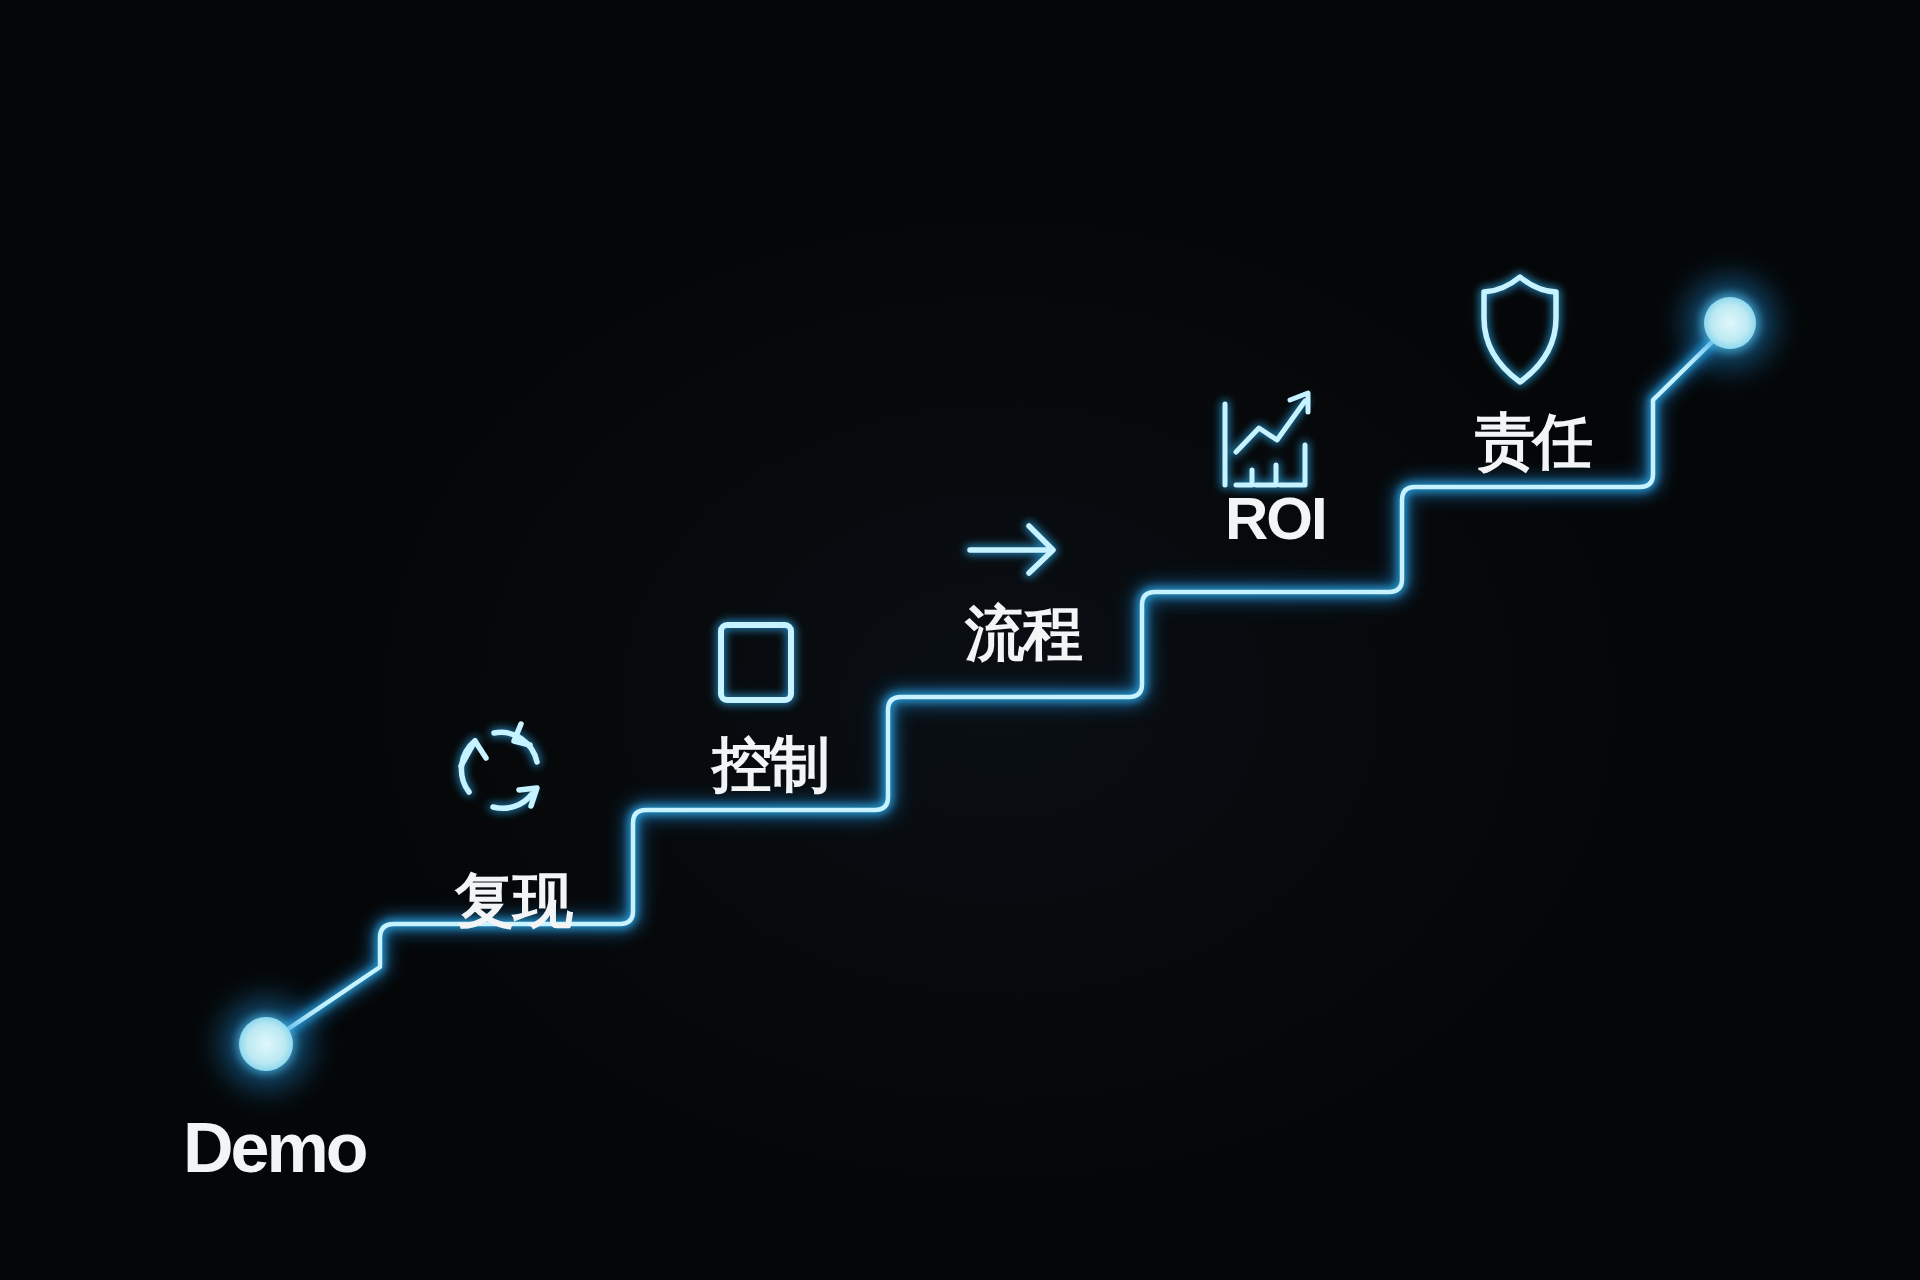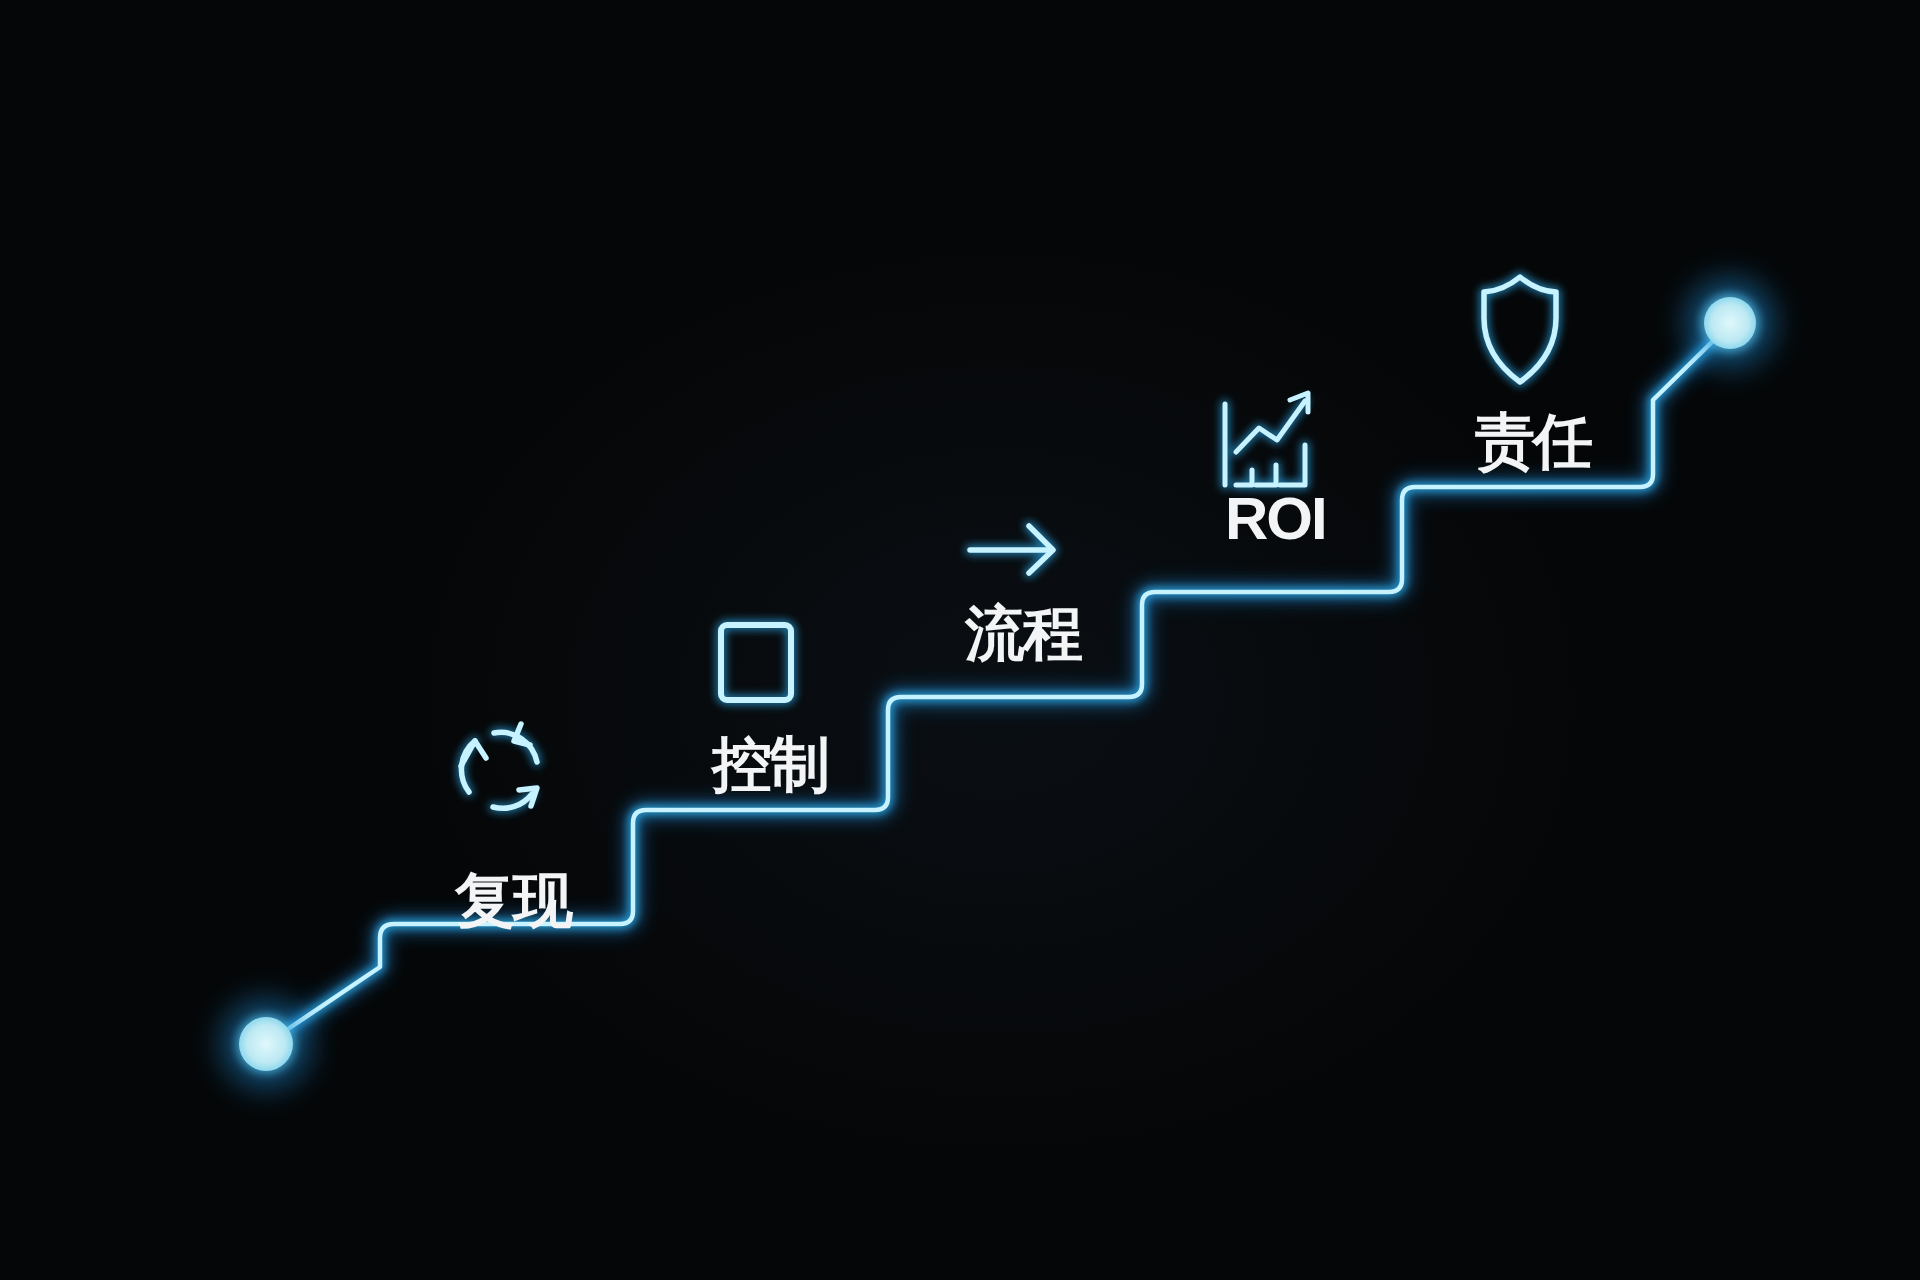--- a/index.html
+++ b/index.html
@@ -138,20 +138,21 @@
         <path d="M 1280,485 L 1305,485 L 1305,445"></path>
       </g>
     </g>
 
     <g fill="none" stroke-linejoin="round">
       <path d="M 1520,277 Q 1503,291 1484,292 L 1484,318 Q 1484,356 1520,382 Q 1556,356 1556,318 L 1556,292 Q 1537,291 1520,277 Z" stroke="#2aa8e8" stroke-width="10" opacity="0.7" filter="url(#glowMid)"></path>
       <path d="M 1520,277 Q 1503,291 1484,292 L 1484,318 Q 1484,356 1520,382 Q 1556,356 1556,318 L 1556,292 Q 1537,291 1520,277 Z" stroke="#c6f3ff" stroke-width="5.5"></path>
     </g>
   </svg>
 
+  <div class="label en-big" style="left:183px; top:1113px;">Demo</div>
 
   <div class="label cn" style="left:455px; top:846px;margin-top:24px;">复现</div>
 
   <div class="label cn" style="left:712px; top:734px;">控制</div>
 
   <div class="label cn" style="left:965px; top:603px;">流程</div>
 
   <div class="label en-mid" style="left:1225px; top:489px;">ROI</div>
 
   <div class="label cn" style="left:1475px; top:411px;">责任</div>

